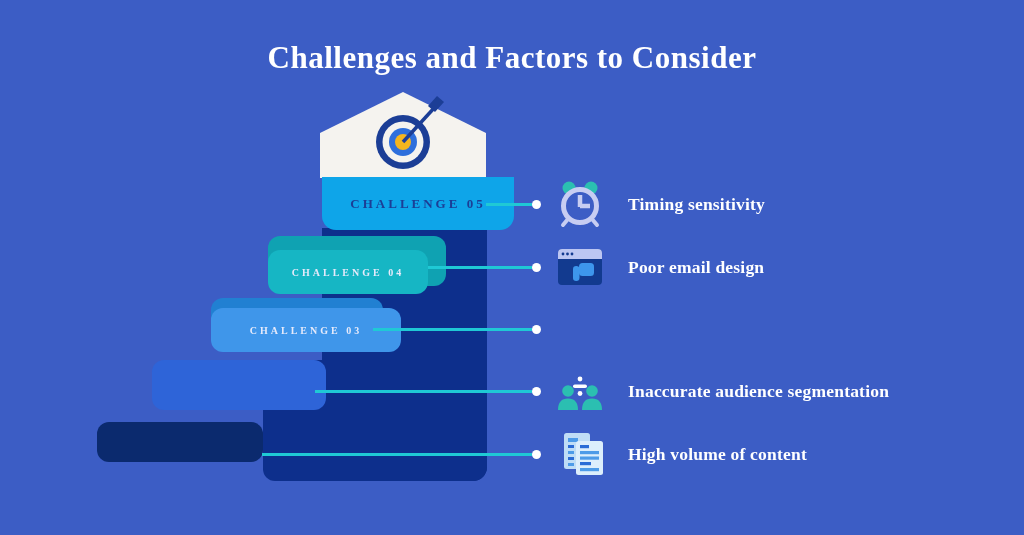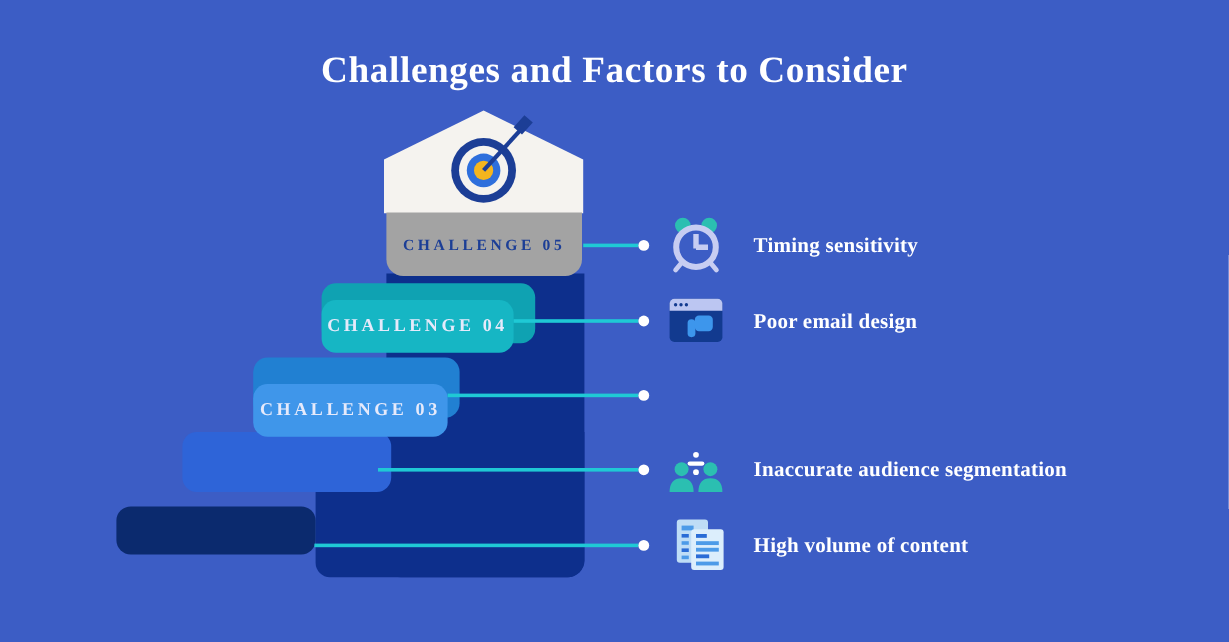--- a/index.html
+++ b/index.html
@@ -23,33 +23,33 @@
   .back { position:absolute; border-radius:12px; }
   .back4 { left:268px; top:236px; width:178px; height:50px; background:#0FA2B2; }
   .back3 { left:211px; top:298px; width:172px; height:50px; background:#2180D2; }
   .back2 { left:152px; top:360px; width:174px; height:50px; background:#2E64D8; }
   .back1 { left:97px;  top:422px; width:166px; height:40px; background:#0B2A6E; }
 
   
   .step {
     position:absolute; border-radius:12px;
     display:flex; align-items:center; justify-content:center;
-    color:#E6EAFB; font-size:15px; font-weight:bold; letter-spacing:3px;
+    color:#E6EAFB; font-size:10px; font-weight:bold; letter-spacing:3px;
   }
   .step4 { left:268px; top:250px; width:160px; height:44px; background:#16B6C4; }
-  .step3 { left:211px; top:320px; width:162px; height:44px; background:#3F96EA; }
+  .step3 { left:211px; top:308px; width:190px; height:44px; background:#3F96EA; }
   .step2 { left:152px; top:374px; width:163px; height:44px; background:#2153C6; }
   .step1 { left:97px;  top:434px; width:390px; height:47px; background:#143890;
            justify-content:flex-start; padding-left:23px; }
 
   
   .roof { position:absolute; left:320px; top:91px; width:167px; height:87px; }
   .house-label {
-    position:absolute; left:322px; top:177px; width:163px; height:53px;
-    background:#a3a3a3; border-radius:0 0 14px 14px;
+    position:absolute; left:322px; top:177px; width:192px; height:53px;
+    background:#0ea5e9; border-radius:0 0 14px 14px;
     display:flex; align-items:center; justify-content:center;
     color:#1C3E96; font-size:13px; font-weight:bold; letter-spacing:3px;
   }
 
   
   .cl { position:absolute; height:3px; background:#1FC9D5; }
   .c5 { left:486px; top:203px; width:46px; }
   .c4 { left:428px; top:266px; width:104px; }
   .c3 { left:373px; top:328px; width:159px; }
   .c2 { left:315px; top:390px; width:217px; }

